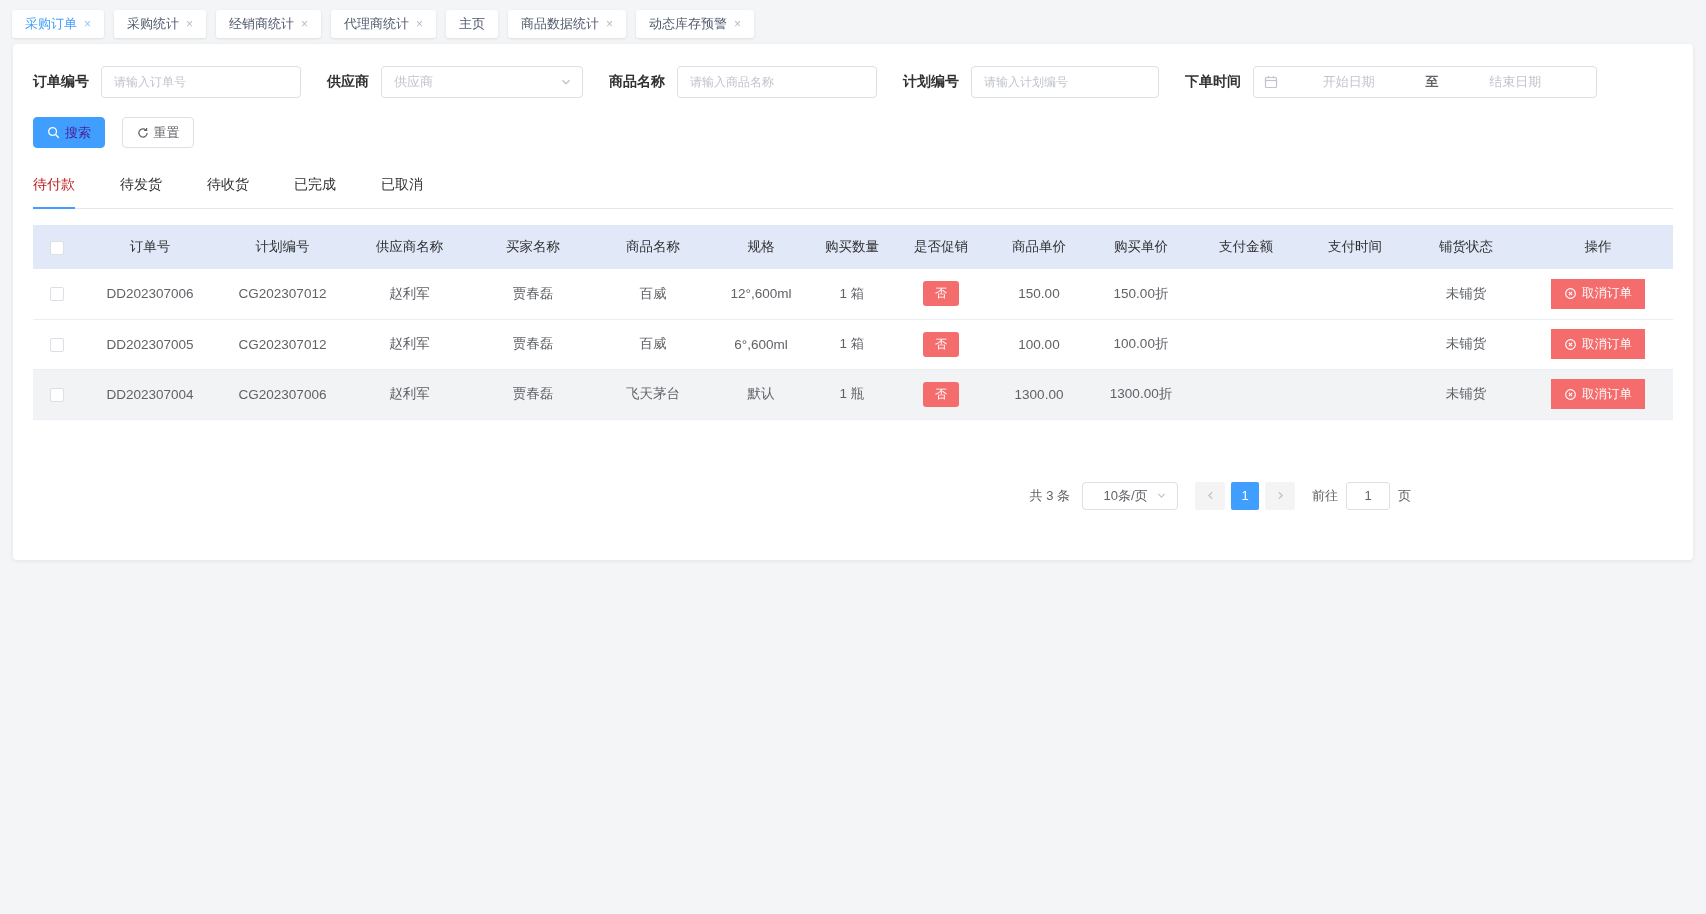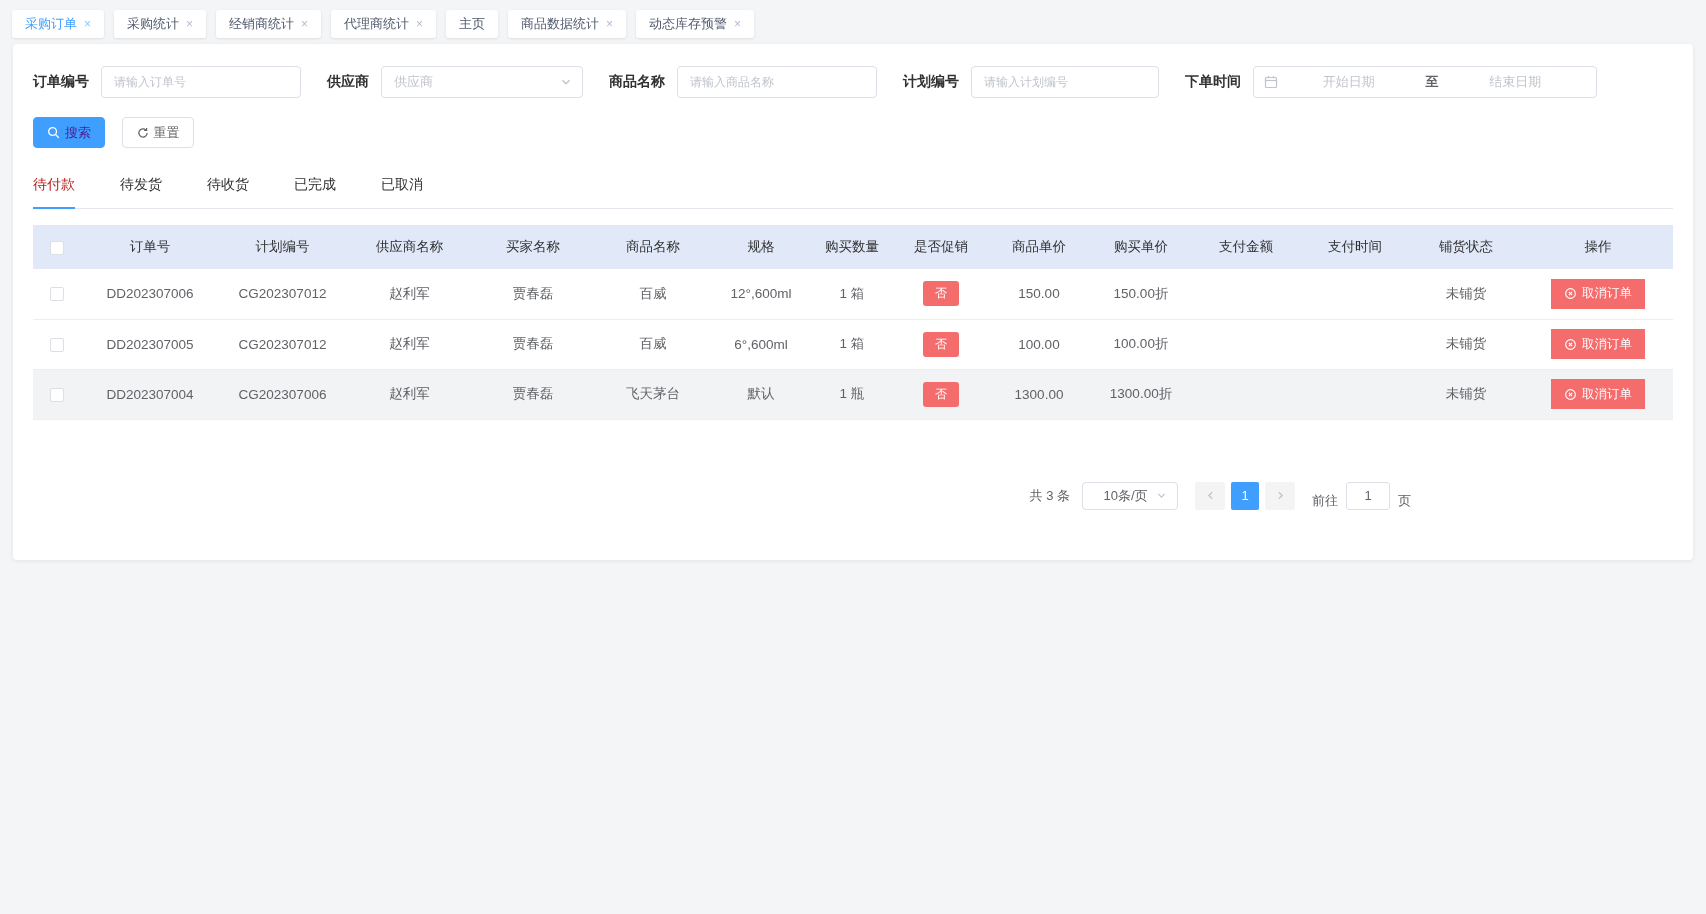--- a/index.html
+++ b/index.html
@@ -67,21 +67,21 @@
   
   .pagination { display:flex; align-items:center; justify-content:flex-end; margin-top:62px; padding-right:262px;
                 font-size:13px; color:#606266; }
   .pg-total { margin-right:12px; }
   .pg-size { width:96px; height:28px; margin-right:14px; }
   .pg-size .ph { color:#606266; text-align:center; }
   .pg-btn { width:30px; height:28px; background:#f4f4f5; border:none; border-radius:2px; display:inline-flex;
             align-items:center; justify-content:center; cursor:pointer; margin:0 3px; }
   .pg-num { width:28px; height:28px; background:#409eff; color:#fff; border:none; border-radius:2px;
             font-size:13px; display:inline-flex; align-items:center; justify-content:center; cursor:pointer; margin:0 3px; }
-  .pg-goto { margin-left:14px; display:flex; align-items:flex-end; }
+  .pg-goto { margin-left:14px; display:flex; align-items:center; }
   .pg-goto .gin { width:44px; height:28px; border:1px solid #dcdfe6; border-radius:3px; text-align:center;
                   font-size:13px; color:#606266; outline:none; margin:0 8px; font-family:inherit; }
 </style>
 </head>
 <body>
 
 <div class="tabbar">
   <div class="chip active">
     <span>采购订单</span>
     <span class="x">×</span>

